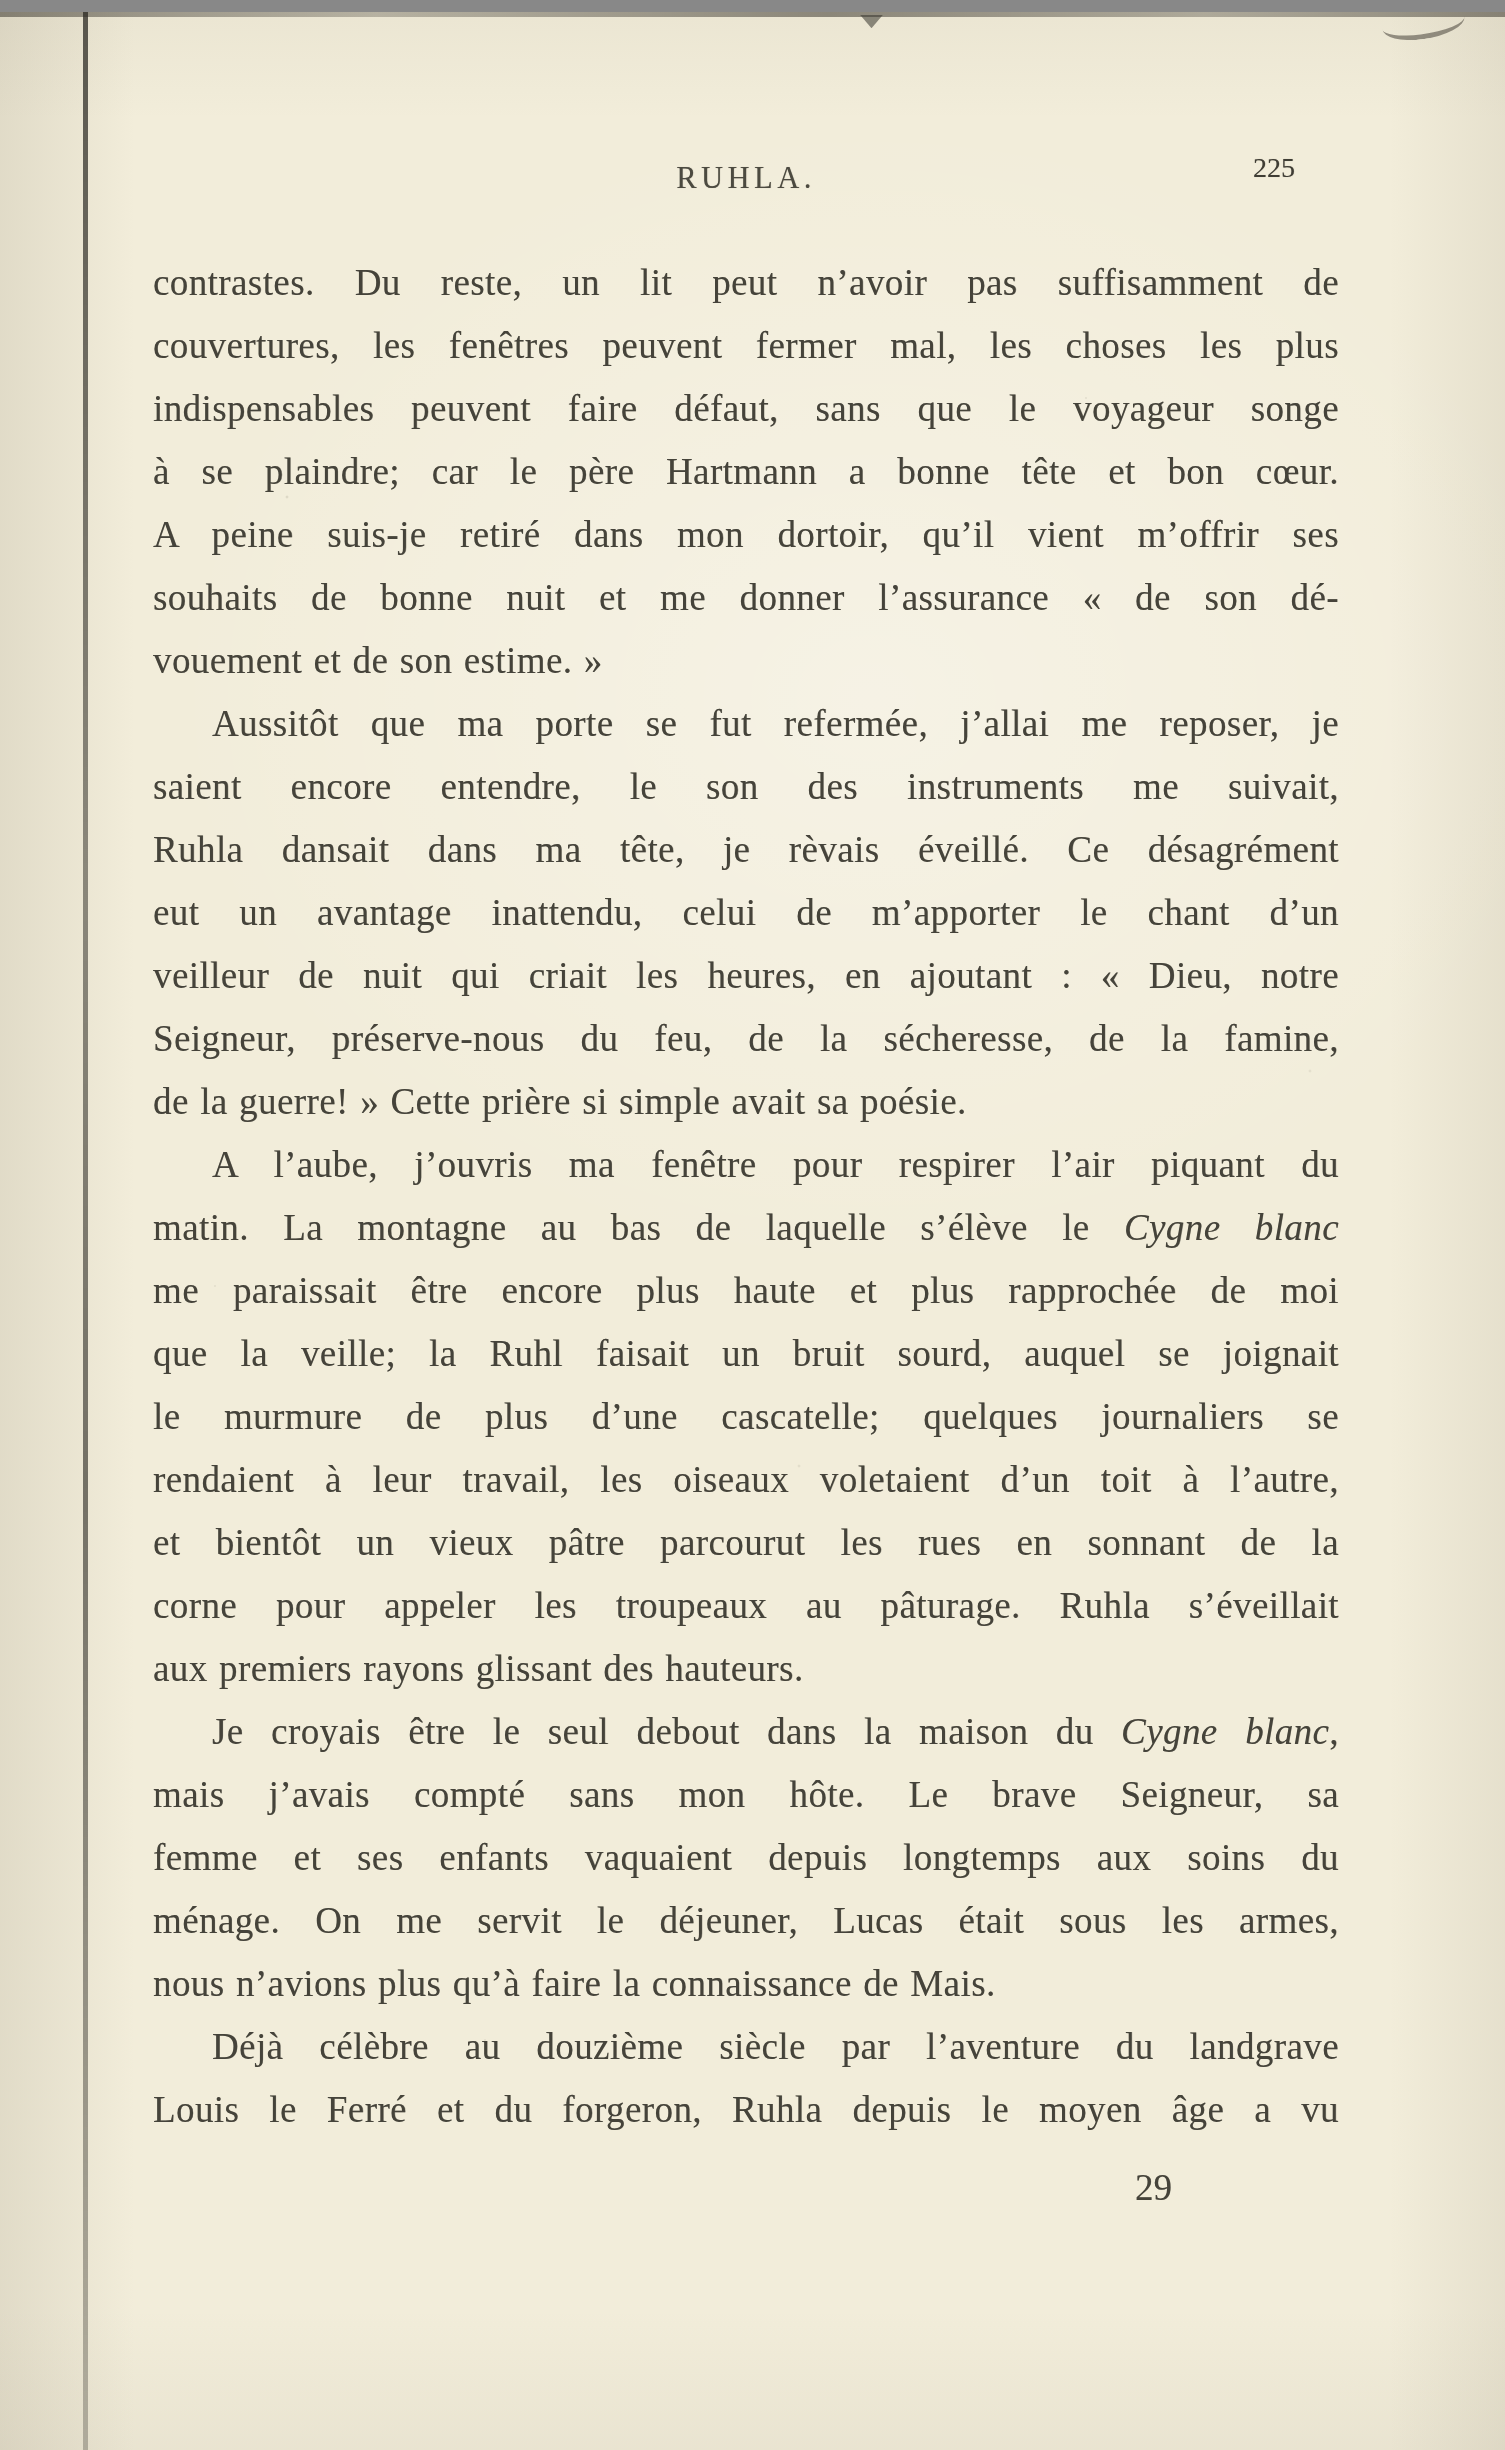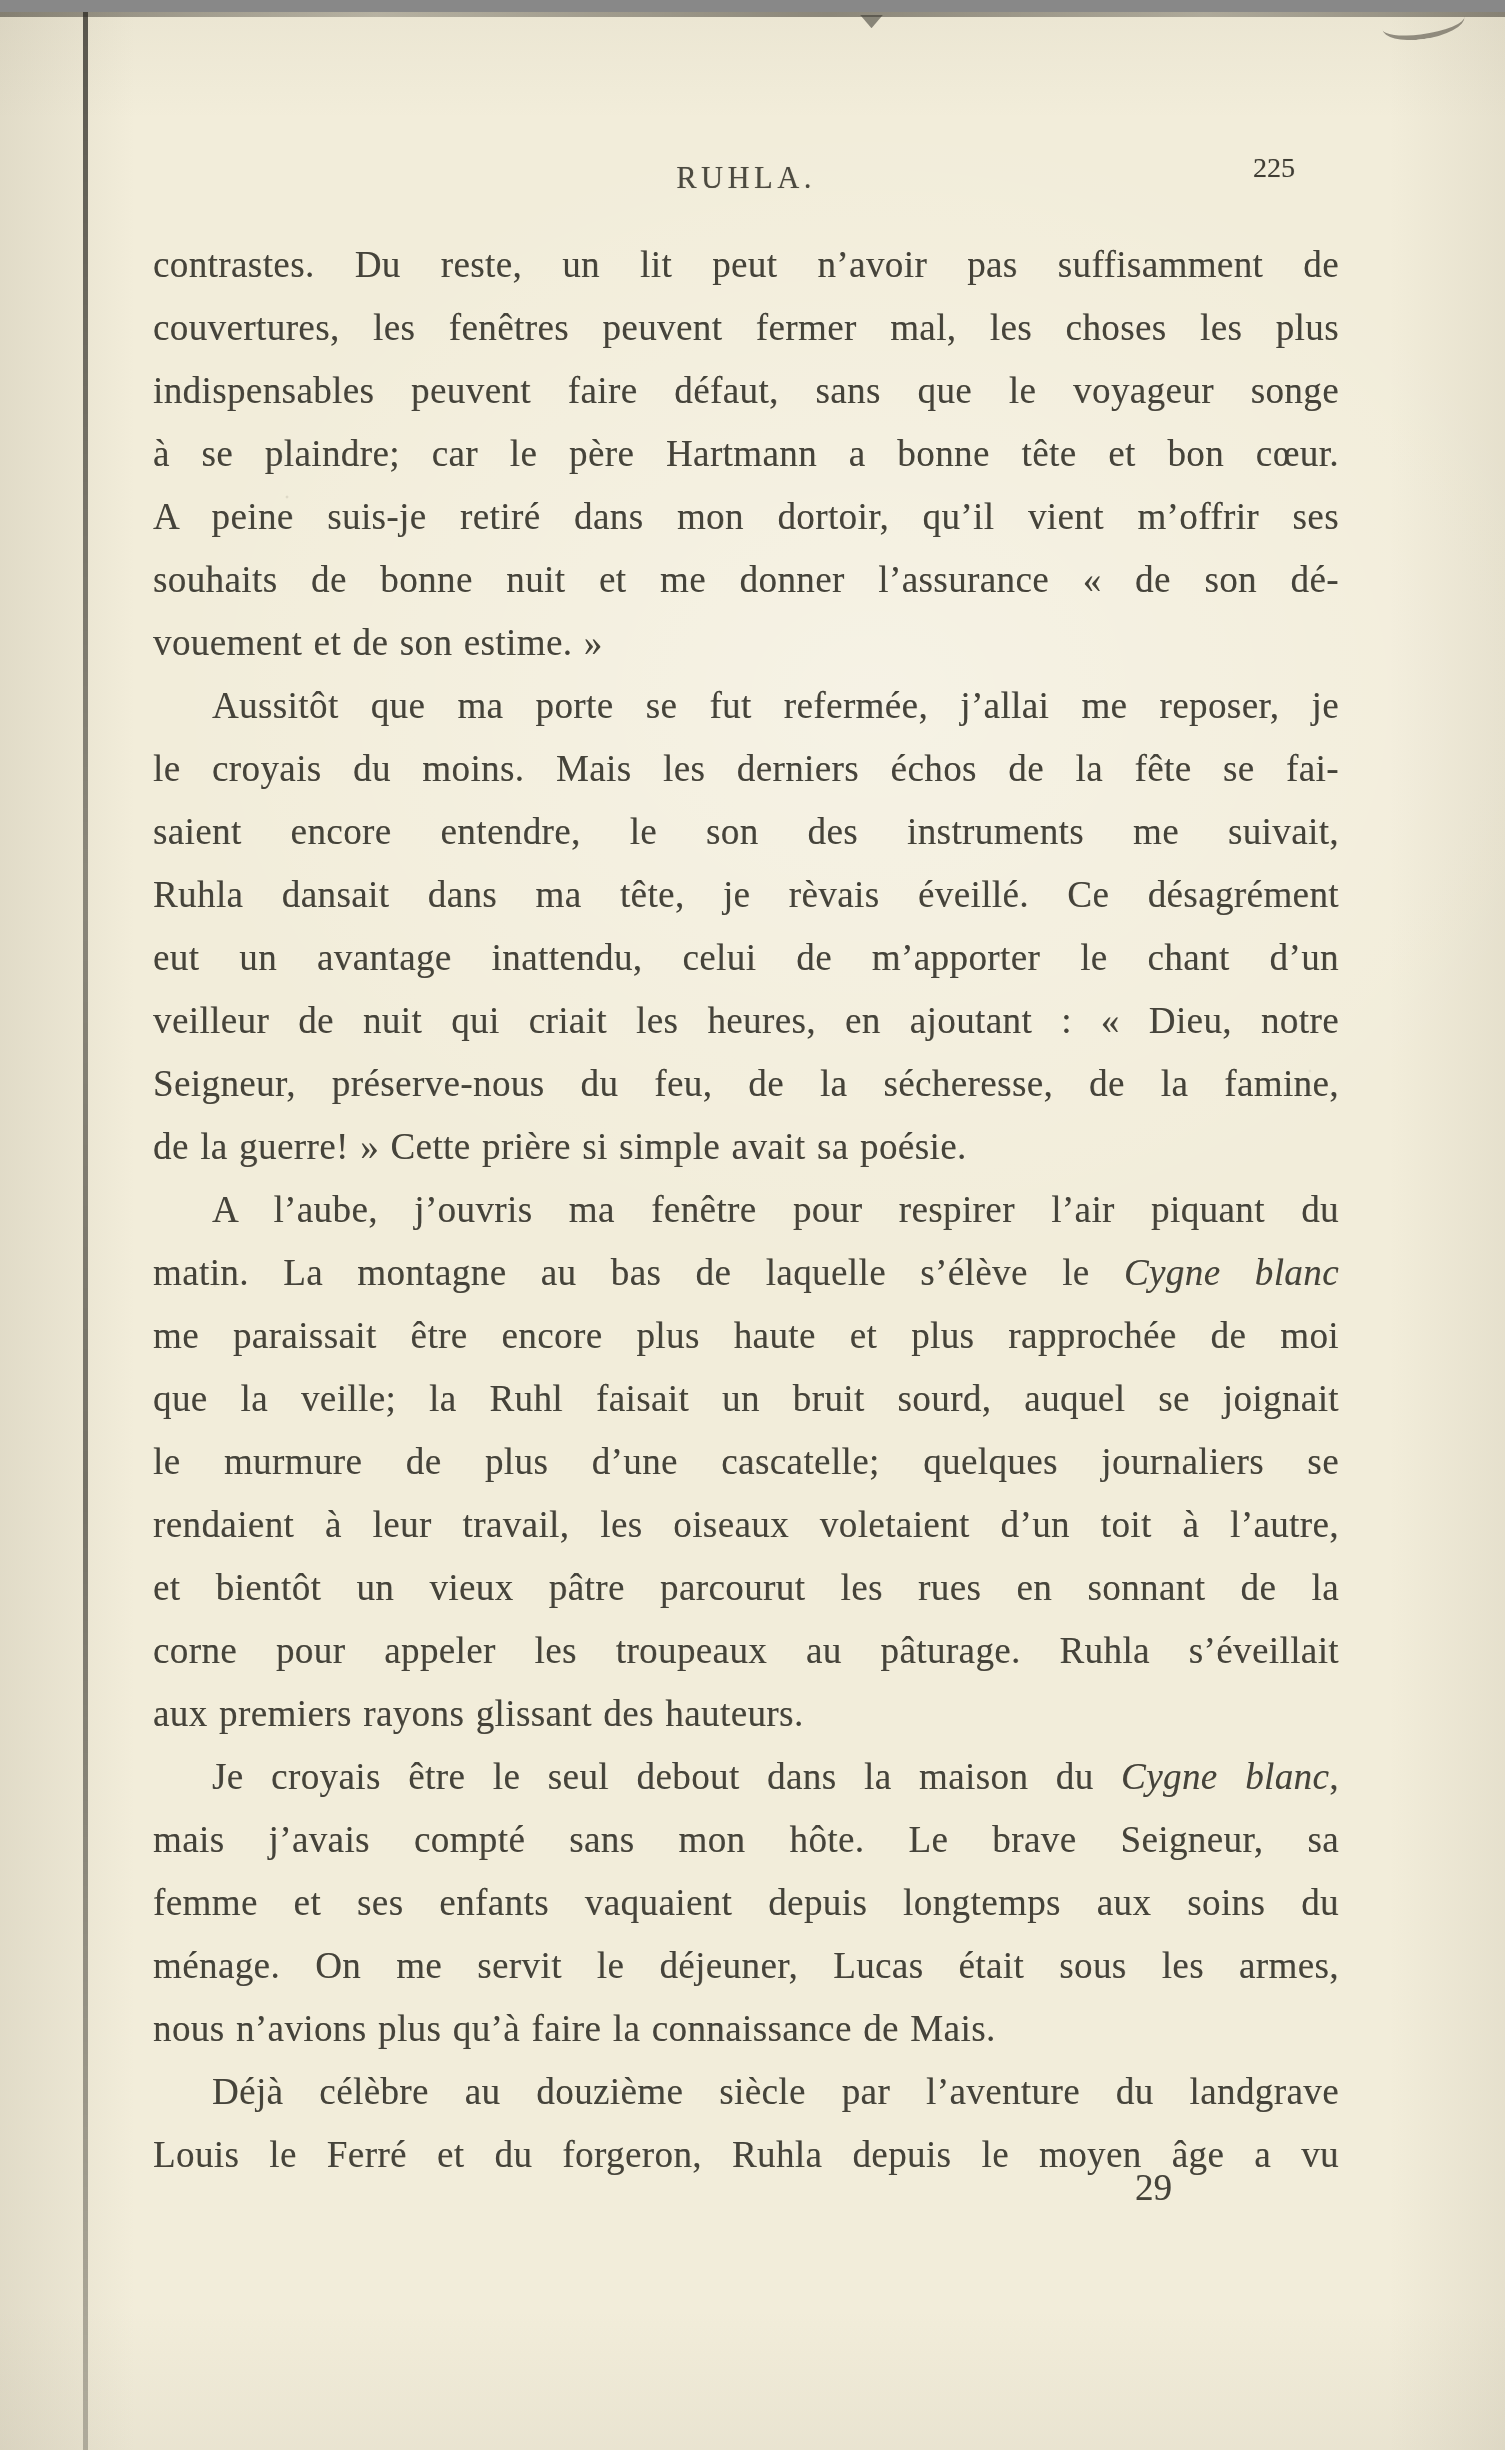--- a/index.html
+++ b/index.html
@@ -63,21 +63,21 @@
   }
   .page-number {
     position: absolute; top: 140px; right: 211px;
     font-size: 28px;
     color: #3f3d34;
     text-shadow: 0.3px 0.3px 0.7px rgba(70,66,56,.45);
   }
 
   
   .text-block {
-    position: absolute; top: 221px; left: 153px; width: 1186px;
+    position: absolute; top: 239px; left: 153px; width: 1186px;
     font-size: 37px;
     letter-spacing: 0.4px;
     word-spacing: 1.8px;
     text-shadow: 0.3px 0.3px 0.6px rgba(66,63,53,.40);
   }
   .line {
     height: 63px; line-height: 63px;
     text-align: justify;
     text-align-last: justify;
     white-space: nowrap; 
@@ -111,21 +111,20 @@
 
   <div class="text-block">
       <div class="line"><span>contrastes. Du reste, un lit peut n’avoir pas suffisamment de</span></div>
       <div class="line"><span>couvertures, les fenêtres peuvent fermer mal, les choses les plus</span></div>
       <div class="line"><span>indispensables peuvent faire défaut, sans que le voyageur songe</span></div>
       <div class="line"><span>à se plaindre; car le père Hartmann a bonne tête et bon cœur.</span></div>
       <div class="line"><span>A peine suis-je retiré dans mon dortoir, qu’il vient m’offrir ses</span></div>
       <div class="line"><span>souhaits de bonne nuit et me donner l’assurance « de son dé-</span></div>
       <div class="line end"><span>vouement et de son estime. »</span></div>
       <div class="line indent"><span>Aussitôt que ma porte se fut refermée, j’allai me reposer, je</span></div>
-      <div class="line"><span>le croyais du moins. Mais les derniers échos de la fête se fai-</span></div>
       <div class="line"><span>saient encore entendre, le son des instruments me suivait,</span></div>
       <div class="line"><span>Ruhla dansait dans ma tête, je rèvais éveillé. Ce désagrément</span></div>
       <div class="line"><span>eut un avantage inattendu, celui de m’apporter le chant d’un</span></div>
       <div class="line"><span>veilleur de nuit qui criait les heures, en ajoutant : « Dieu, notre</span></div>
       <div class="line"><span>Seigneur, préserve-nous du feu, de la sécheresse, de la famine,</span></div>
       <div class="line end"><span>de la guerre! » Cette prière si simple avait sa poésie.</span></div>
       <div class="line indent"><span>A l’aube, j’ouvris ma fenêtre pour respirer l’air piquant du</span></div>
       <div class="line"><span>matin. La montagne au bas de laquelle s’élève le </span><em>Cygne blanc</em></div>
       <div class="line"><span>me paraissait être encore plus haute et plus rapprochée de moi</span></div>
       <div class="line"><span>que la veille; la Ruhl faisait un bruit sourd, auquel se joignait</span></div>

